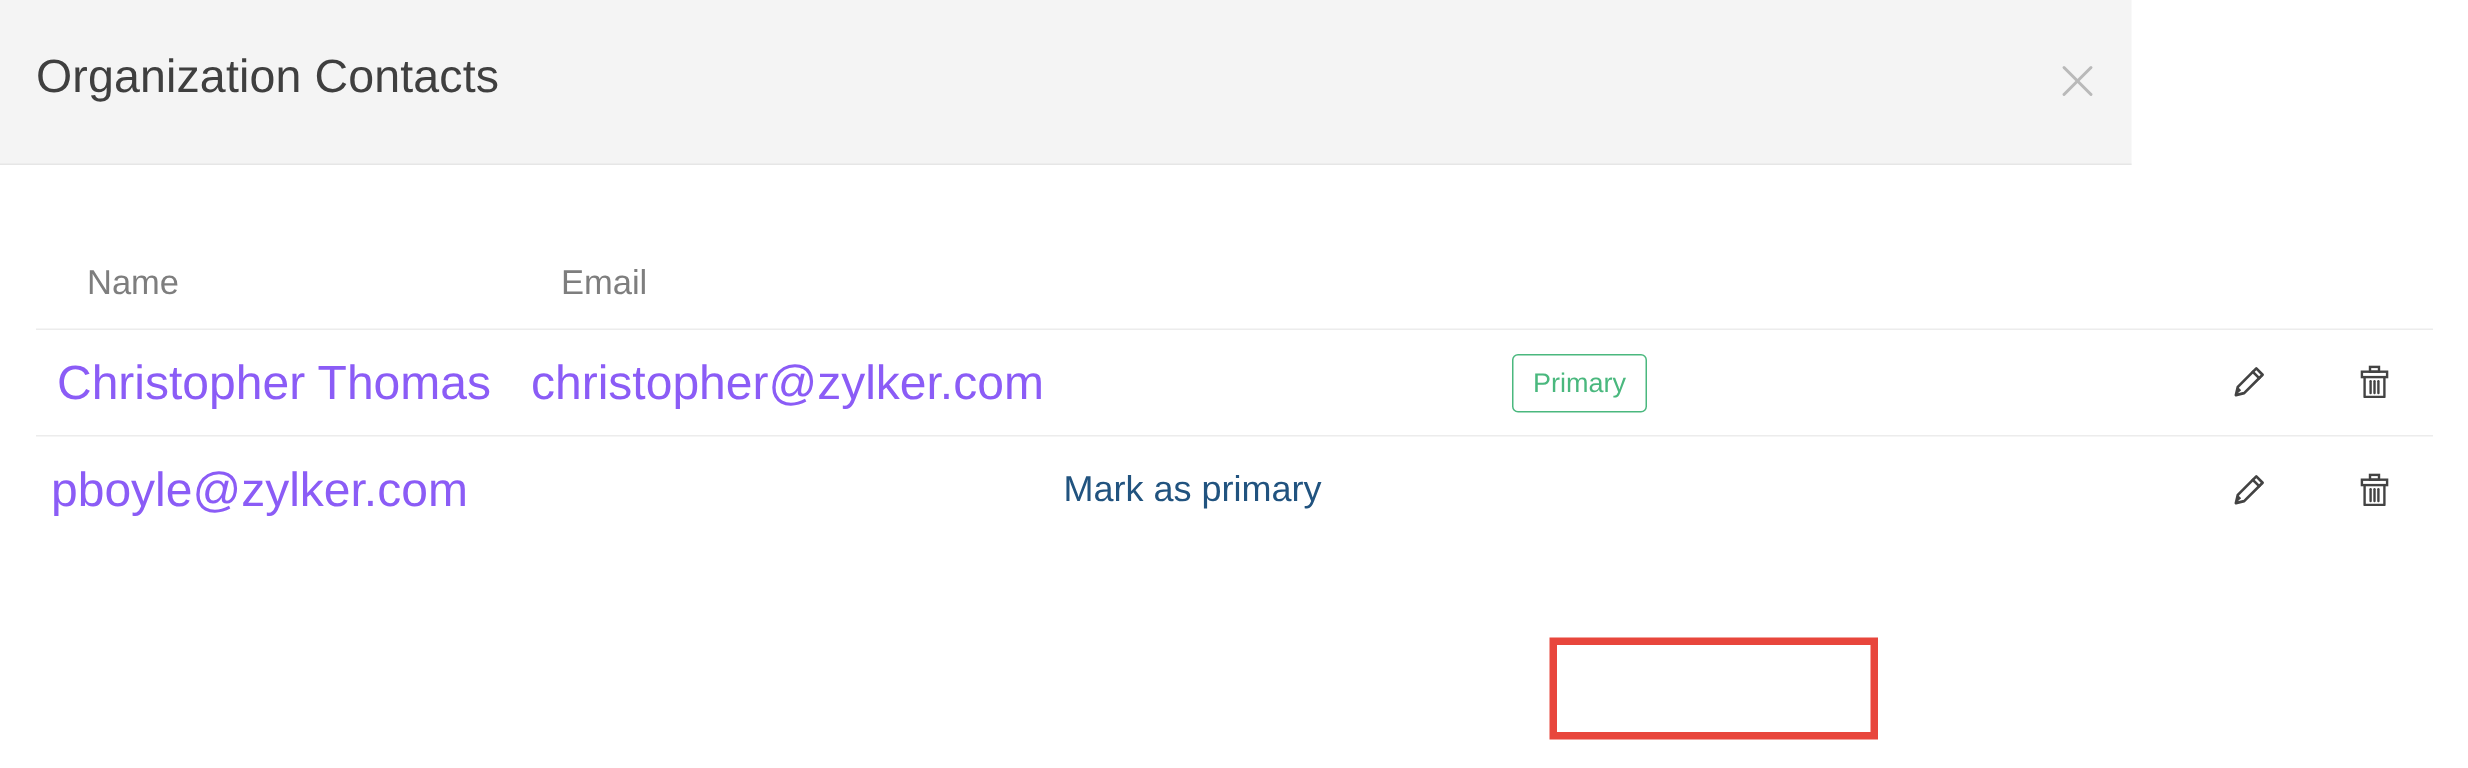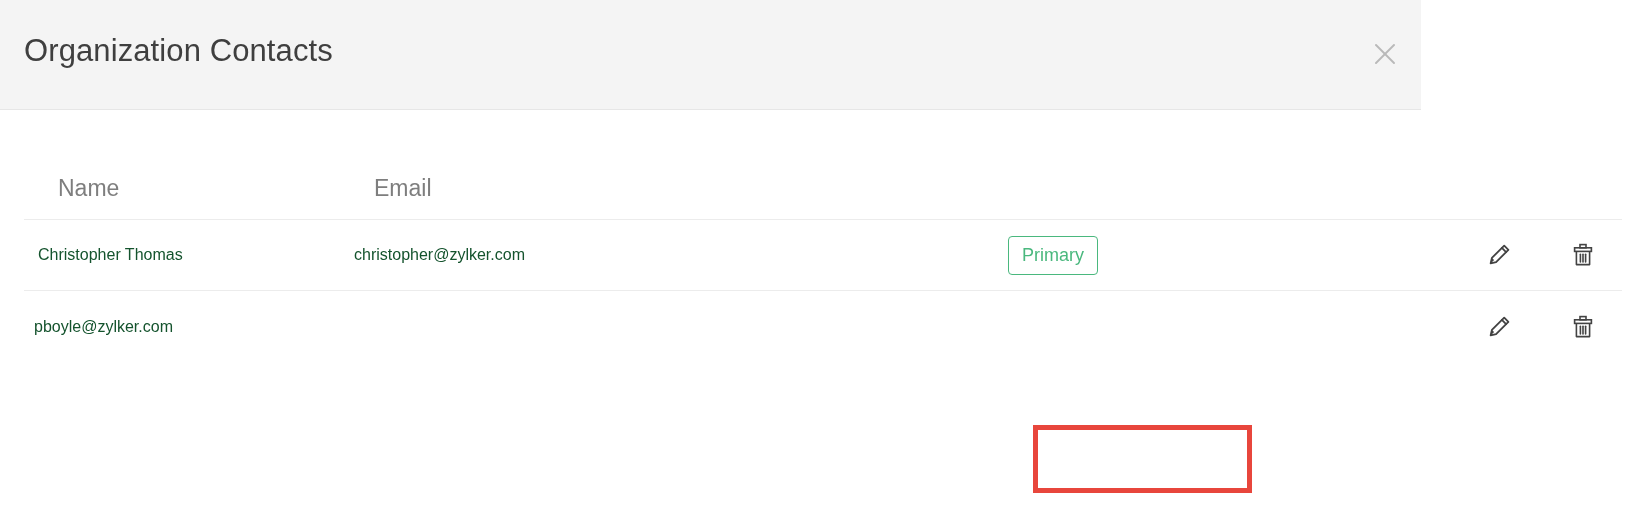--- a/index.html
+++ b/index.html
@@ -117,22 +117,22 @@
   }
 
   .th {
     font-size: 23px;
     color: #7e7e7e;
     font-weight: 400;
     white-space: nowrap;
     margin-left: 20px;
   }
   .td {
-    font-size: 16px;
-    color: #14532d;
+    font-size: 32px;
+    color: #8b5cf6;
     font-weight: 400;
     white-space: nowrap;
   }
 
   
   .badge-primary {
     display: inline-block;
     border: 1px solid #4ab87e;
     border-radius: 4px;
     color: #4ab87e;
@@ -263,20 +263,23 @@
               </svg>
             </span>
           </button>
         </div>
       </div>
 
       <div class="row data-row last">
         <div class="col-email">
           <span class="td">pboyle@zylker.com</span>
         </div>
+        <div class="col-status">
+          <a class="link-mark-primary">Mark as primary</a>
+        </div>
         <div class="col-actions">
           <button class="icon-button icon-edit">
             <span>
               <svg width="28" height="28" viewBox="0 0 28 28" aria-hidden="true">
                 <path d="M19.2 4.6 L23.4 8.8 L11.1 21.1 L5.6 22.4 L6.9 16.9 Z" fill="none" stroke="#434343" stroke-width="1.8" stroke-linejoin="round" stroke-linecap="round"></path>
                 <line x1="16.9" y1="6.9" x2="21.1" y2="11.1" stroke="#434343" stroke-width="1.8" stroke-linecap="round"></line>
                 <path d="M6.9 16.9 L9.1 19.1 L5.6 22.4 Z" fill="#434343"></path>
               </svg>
             </span>
           </button>

